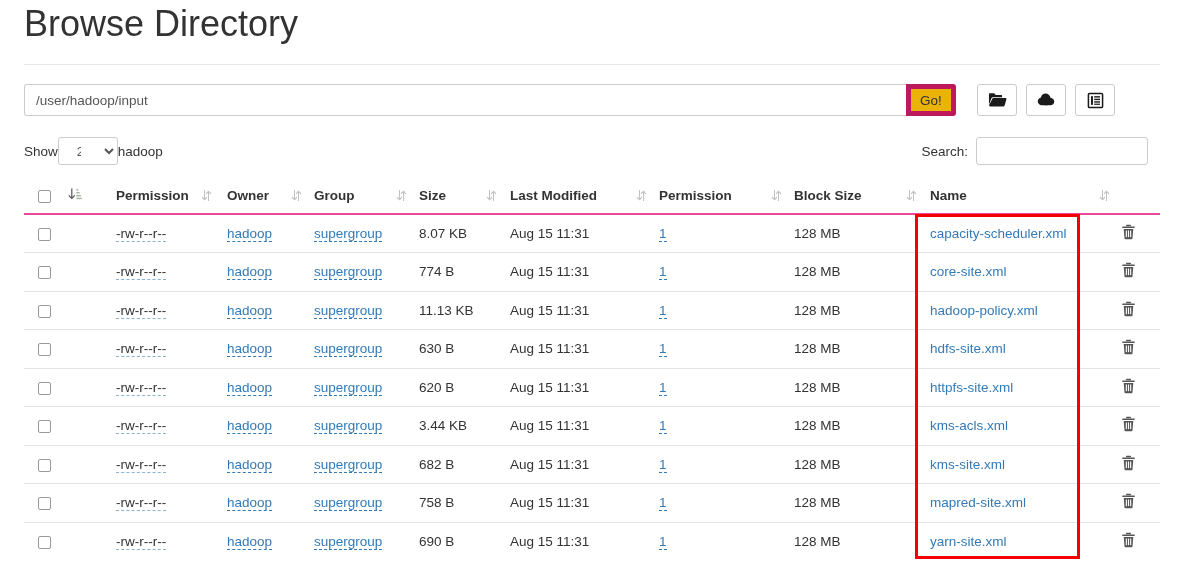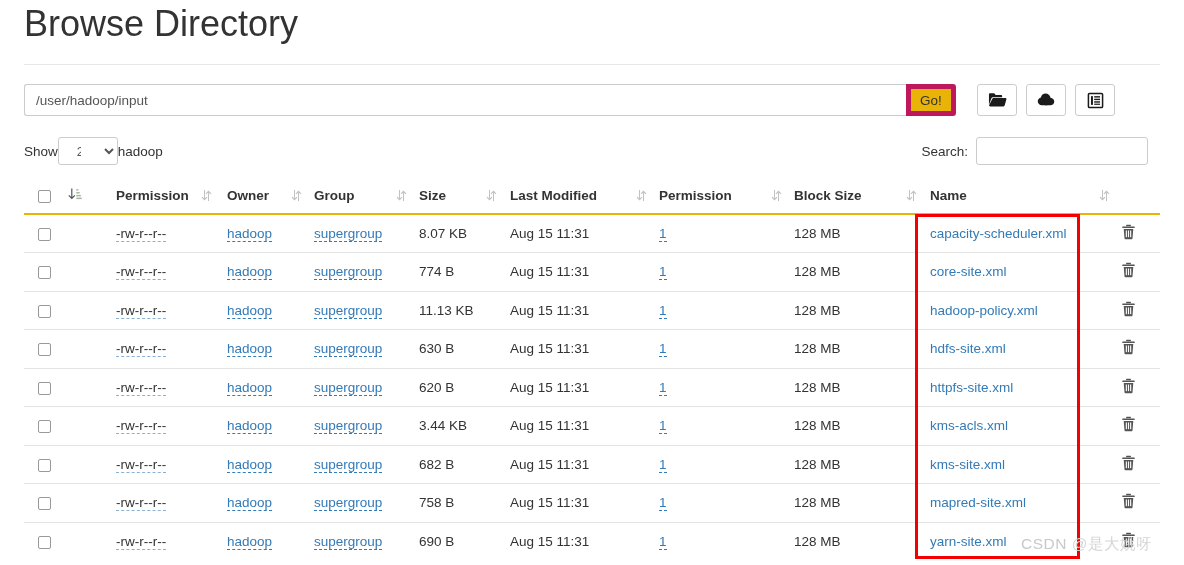--- a/index.html
+++ b/index.html
@@ -130,21 +130,21 @@
     left: 24px; top: 178px;
     width: 1136px;
   }
   table.files {
     width: 1136px;
     border-collapse: collapse;
     table-layout: fixed;
   }
   table.files thead th {
     height: 36px;
-    border-bottom: 2px solid #eab308;
+    border-bottom: 2px solid #ec4899;
     font-size: 13.5px;
     font-weight: bold;
     color: #333333;
     text-align: left;
     padding: 0;
     vertical-align: middle;
     position: relative;
     white-space: nowrap;
   }
   .th-inner { display: flex; align-items: center; }
@@ -604,17 +604,14 @@
                   <rect x="9.7" y="6.9" width="1.2" height="7.1" fill="#ffffff"></rect>
                 </svg>
               </span></td>
           </tr>
         </tbody>
     </table>
   </div>
 
   <div class="annot-box"></div>
 
-  <div class="watermark">
-    <span>CSDN </span><span class="wm-cn">@是大姚呀</span>
-  </div>
 
 </div>
 
 </body></html>

